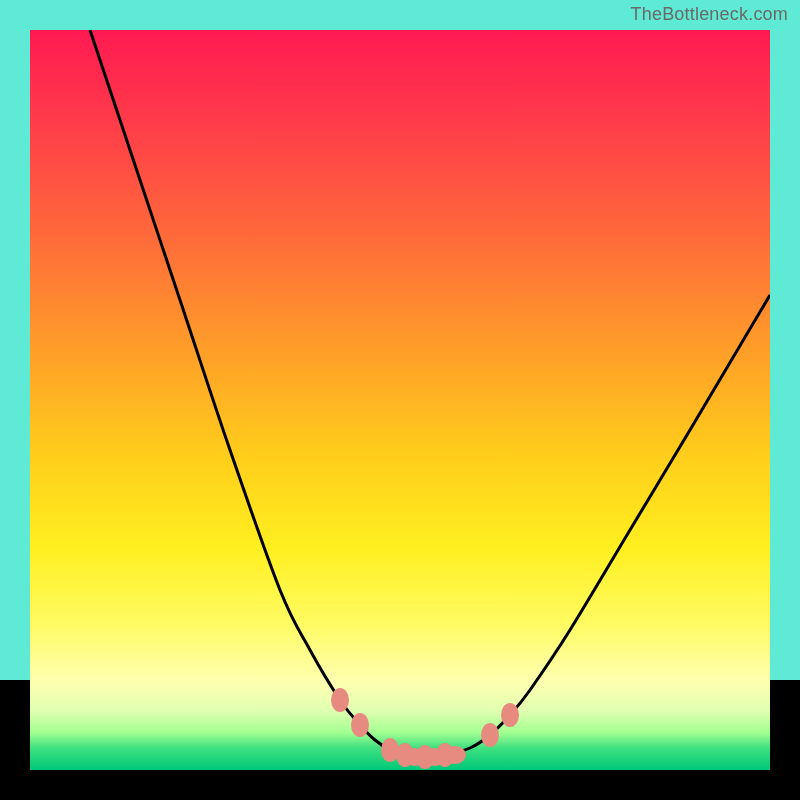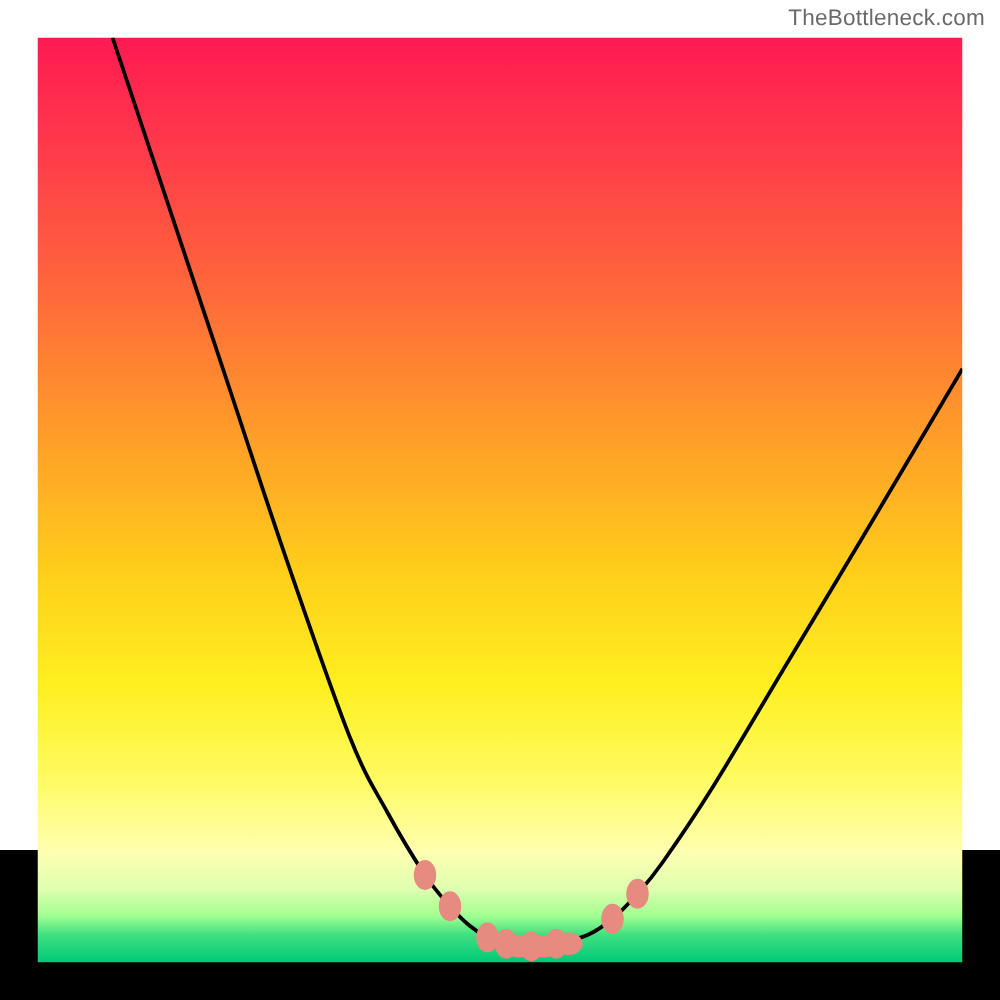--- a/index.html
+++ b/index.html
@@ -9,21 +9,21 @@
     height: 800px;
     overflow: hidden;
     background: #000;
     font-family: Arial, Helvetica, sans-serif;
   }
   .frame {
     position: absolute;
     top: 0; left: 0;
     width: 800px;
     height: 680px;
-    background: #ffffff;
+    background: #5eead4;
   }
   .plot {
     position: absolute;
     top: 30px;
     left: 30px;
     width: 740px;
     height: 740px;
     overflow: hidden;
   }
   .gradient {

